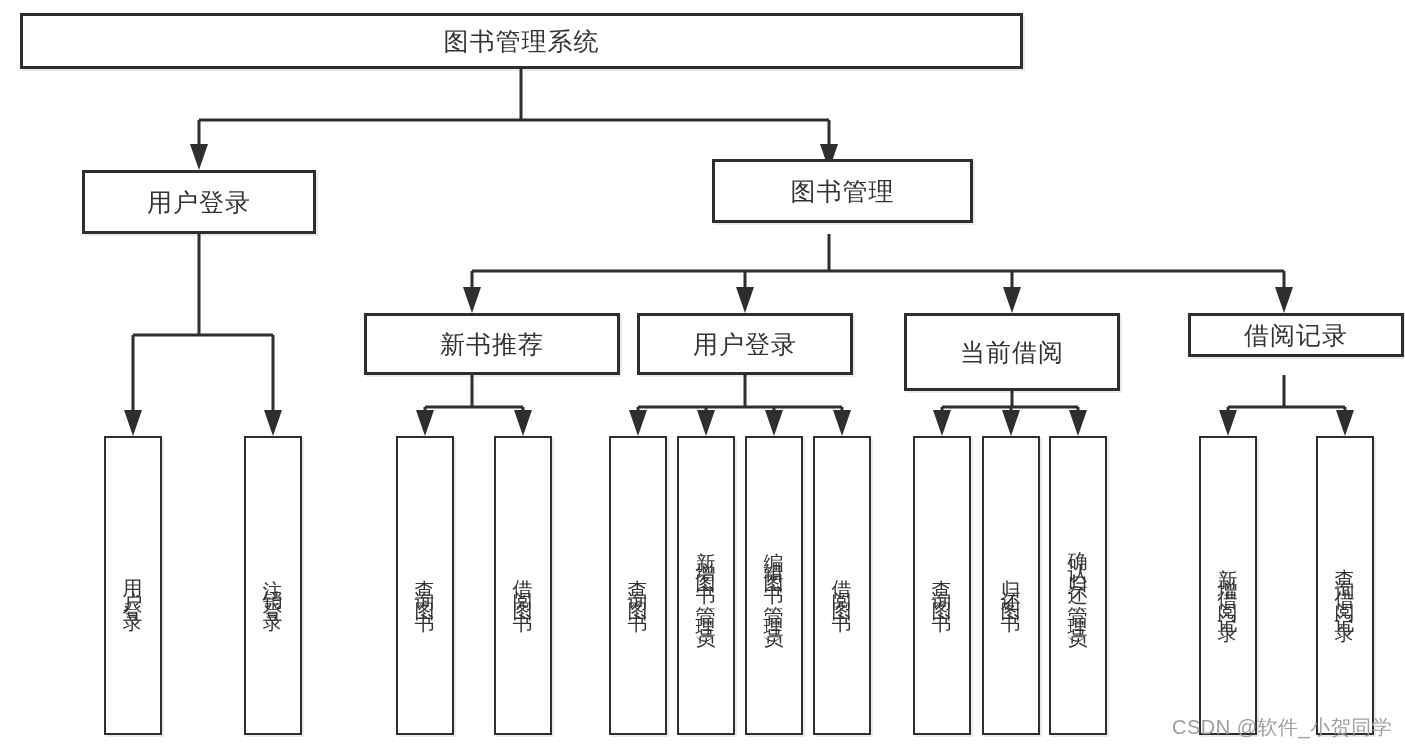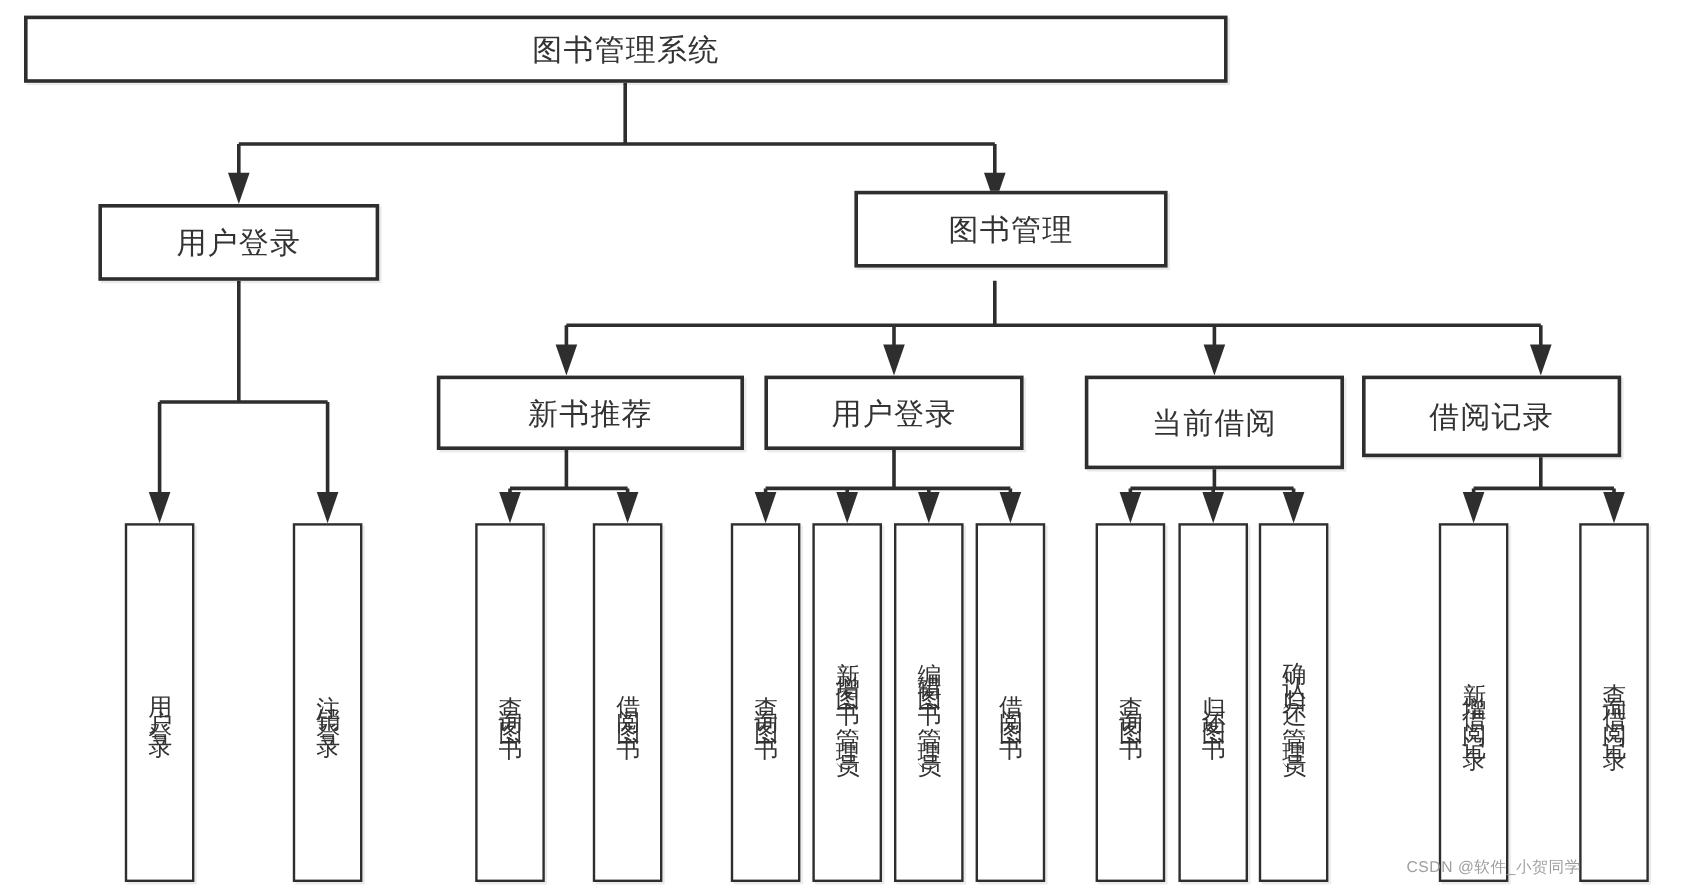--- a/index.html
+++ b/index.html
@@ -42,21 +42,21 @@
     writing-mode:vertical-rl;
     text-orientation:mixed;
     font-size:20px;line-height:1;
     letter-spacing:11px;
     color:var(--text);
     white-space:nowrap;
   }
   .watermark{
     position:absolute;z-index:5;
     left:1172px;top:714px;
-    font-size:13px;color:var(--watermark);
+    font-size:20px;color:var(--watermark);
     letter-spacing:0.5px;
     white-space:nowrap;
   }
 </style>
 </head>
 <body>
 
 <div class="canvas">
 
   <svg class="wires" width="1405" height="747" viewBox="0 0 1405 747">
@@ -103,21 +103,21 @@
   </svg>
 
   <div class="hbox" style="left:20px;top:13px;width:1003px;height:56px">图书管理系统</div>
 
   <div class="hbox" style="left:82px;top:170px;width:234px;height:64px">用户登录</div>
   <div class="hbox" style="left:712px;top:159px;width:261px;height:64px">图书管理</div>
 
   <div class="hbox" style="left:364px;top:313px;width:256px;height:62px">新书推荐</div>
   <div class="hbox" style="left:637px;top:313px;width:216px;height:62px">用户登录</div>
   <div class="hbox" style="left:904px;top:313px;width:216px;height:78px">当前借阅</div>
-  <div class="hbox" style="left:1135px;top:313px;width:216px;height:68px">借阅记录</div>
+  <div class="hbox" style="left:1188px;top:313px;width:216px;height:44px">借阅记录</div>
 
   <div class="vbox" style="left:104px">
     <span class="vtext">用户登录</span>
   </div>
   <div class="vbox" style="left:244px">
     <span class="vtext">注销登录</span>
   </div>
 
   <div class="vbox" style="left:396px">
     <span class="vtext">查询图书</span>

